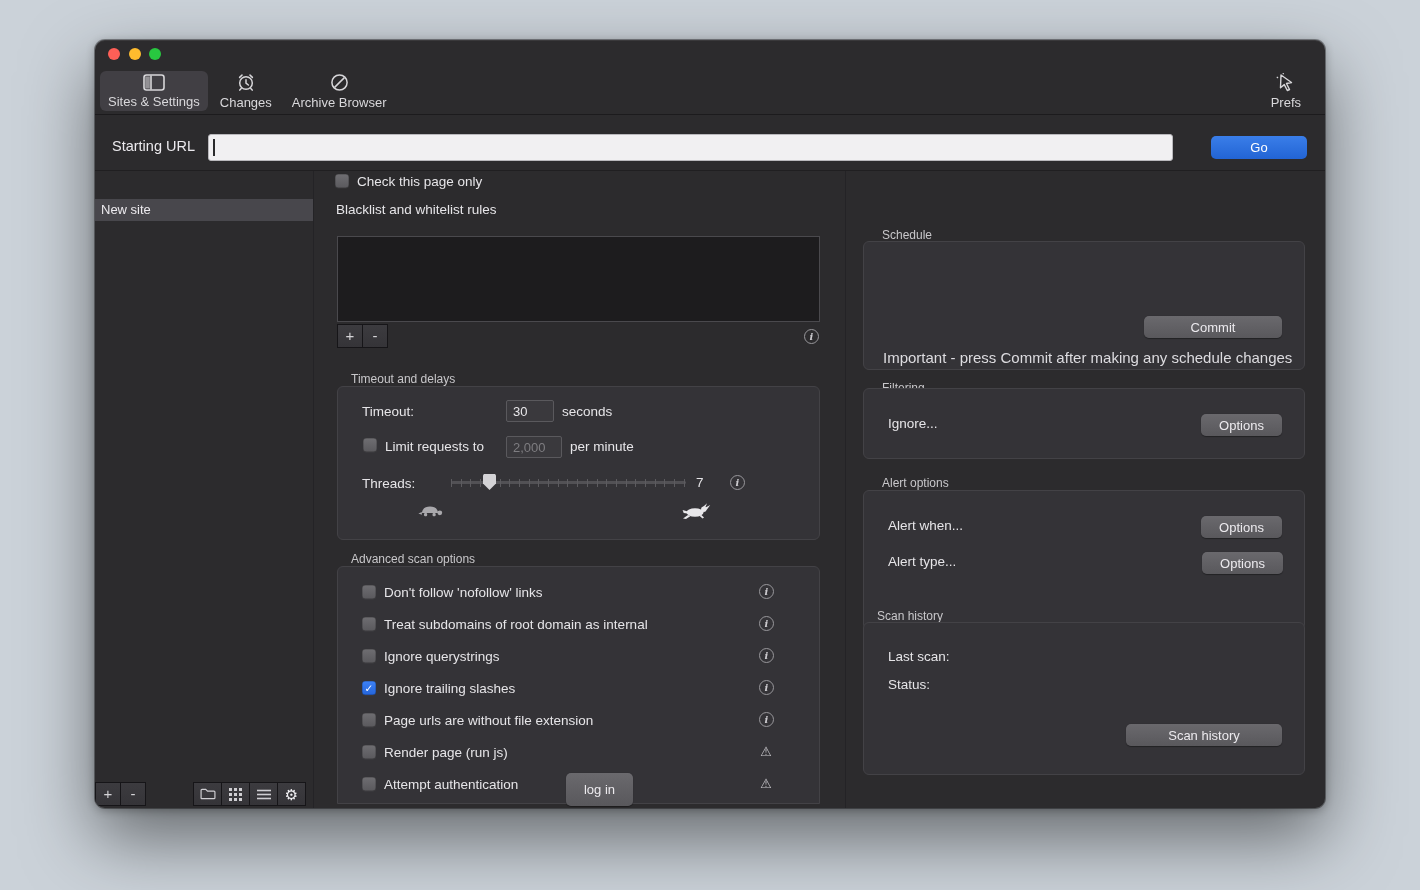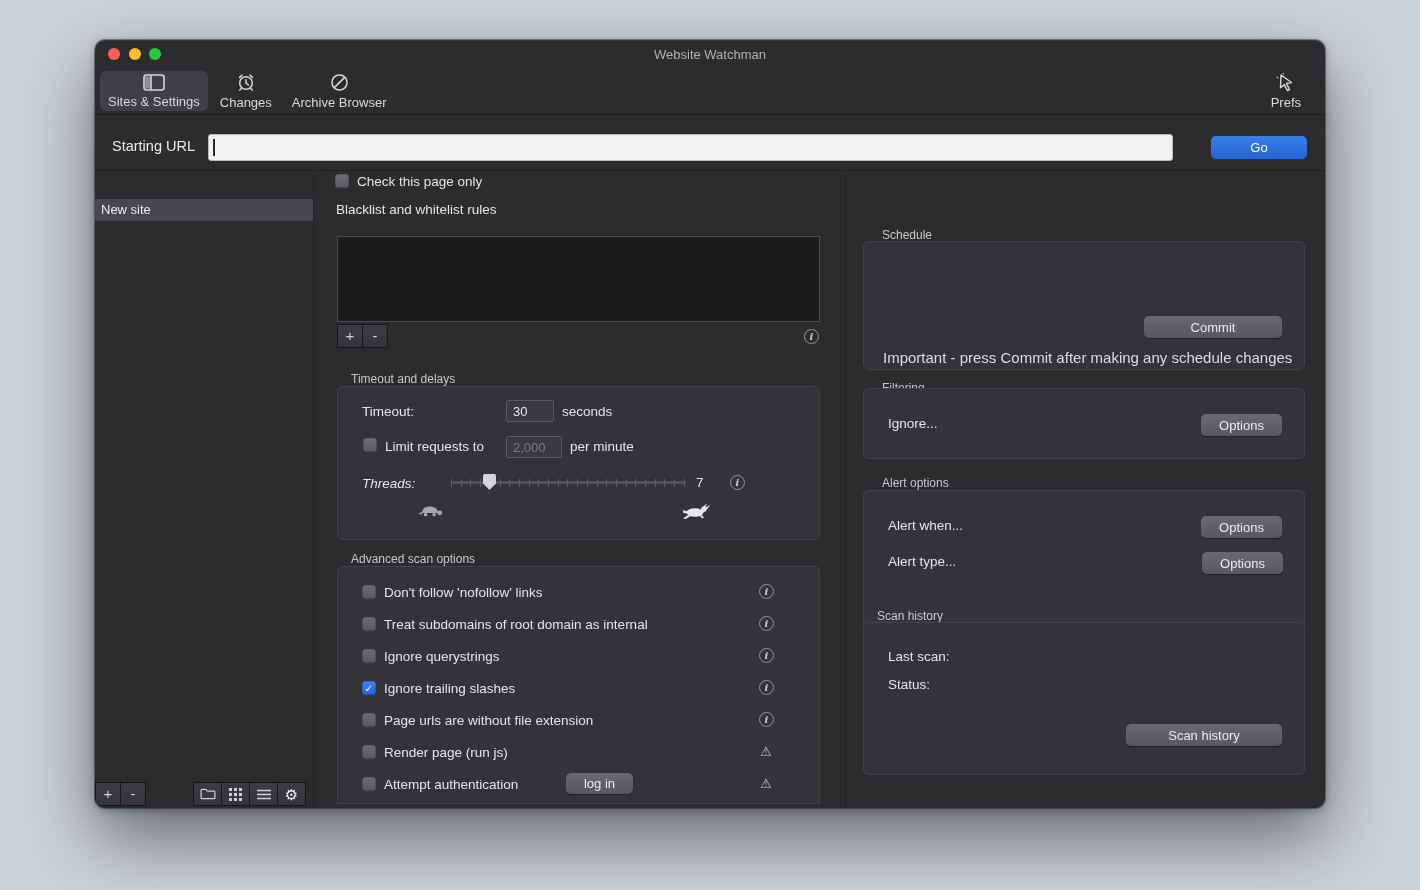--- a/index.html
+++ b/index.html
@@ -101,21 +101,20 @@
 <body>
 
 <div class="window">
 
   <div class="titlebar">
     <div class="lights">
       <span class="light red"></span>
       <span class="light yellow"></span>
       <span class="light green"></span>
     </div>
-    <div class="wtitle">Website Watchman</div>
   </div>
 
   <div class="toolbar">
     <div class="tb-item selected">
       <span class="tb-icon">
         <svg width="22" height="17" viewBox="0 0 22 17">
             <rect x="1" y="1" width="20" height="15" rx="2.5" fill="none" stroke="#d7d6d9" stroke-width="1.6"></rect>
             <line x1="8" y1="1.5" x2="8" y2="15.5" stroke="#d7d6d9" stroke-width="1.6"></line>
             <rect x="2.2" y="2.5" width="4.6" height="12" fill="#d7d6d9" opacity=".55"></rect>
           </svg>
@@ -217,21 +216,21 @@
   <div class="gbox" style="left:242px;top:346px;width:483px;height:154px;">
     <span class="lbl" style="left:24px;top:17px;">Timeout:</span>
     <input class="field" style="left: 168px; top: 13px; width: 48px; height: 22px;" value="30">
     <span class="lbl" style="left:224px;top:17px;">seconds</span>
 
     <span class="checkbox" style="left:25px;top:51px;"></span>
     <span class="lbl" style="left:47px;top:52px;">Limit requests to</span>
     <input class="field" style="left: 168px; top: 49px; width: 56px; height: 22px;" disabled="" value="2,000">
     <span class="lbl" style="left:232px;top:52px;">per minute</span>
 
-    <span class="lbl" style="left:24px;top:89px;font-style:italic;">Threads:</span>
+    <span class="lbl" style="left:24px;top:89px;">Threads:</span>
     <div class="slider" style="left:113px;top:87px;">
       <div class="track"></div>
       <div class="ticks"></div>
       <div class="thumb"></div>
     </div>
     <span class="lbl" style="left:358px;top:88px;">7</span>
     <span class="info-icon" style="left:392px;top:88px;"></span>
 
     <span style="position:absolute;left:80px;top:117px;">
       <svg width="26" height="14" viewBox="0 0 26 14">
@@ -280,21 +279,21 @@
     <span class="checkbox" style="left:24px;top:146px;"></span>
     <span class="lbl" style="left:46px;top:146px;">Page urls are without file extension</span>
     <span class="info-icon" style="left:421px;top:145px;"></span>
 
     <span class="checkbox" style="left:24px;top:178px;"></span>
     <span class="lbl" style="left:46px;top:178px;">Render page (run js)</span>
     <span class="warn-icon" style="left:420px;top:176px;"></span>
 
     <span class="checkbox" style="left:24px;top:210px;"></span>
     <span class="lbl" style="left:46px;top:210px;">Attempt authentication</span>
-    <button class="btn" style="left:228px;top:206px;width:67px;height:21px;">log in</button>
+    <button class="btn" style="left:228px;top:206px;width:67px;height:33px;">log in</button>
     <span class="warn-icon" style="left:420px;top:208px;"></span>
   </div>
 
   <span class="box-title" style="left:787px;top:188px;">Schedule</span>
   <div class="gbox" style="left:768px;top:201px;width:442px;height:129px;">
     <button class="btn" style="left:280px;top:74px;width:138px;height:22px;">Commit</button>
     <span class="note" style="left:19px;top:107px;">Important - press Commit after making any schedule changes</span>
   </div>
 
   <span class="box-title" style="left:787px;top:341px;">Filtering</span>

